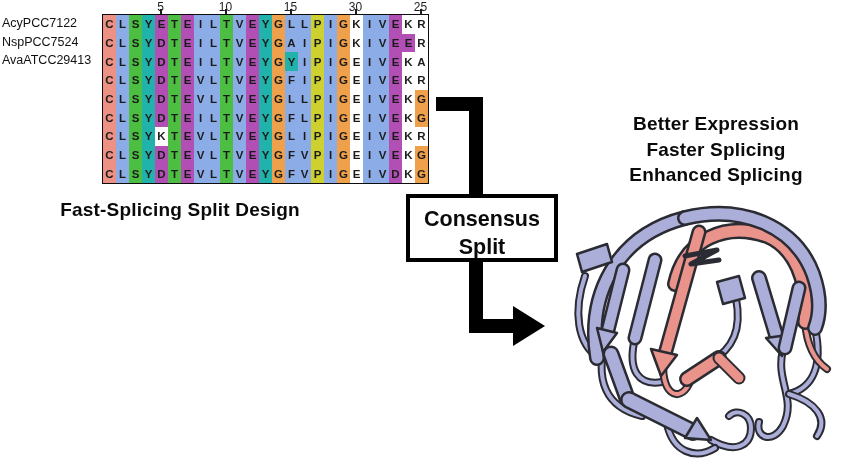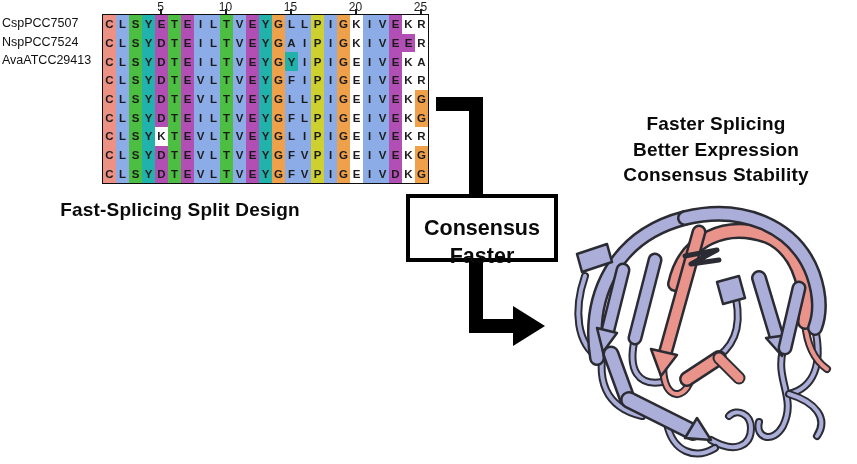--- a/index.html
+++ b/index.html
@@ -34,21 +34,21 @@
   .arrow-h1{position:absolute;left:436px;top:97px;width:47px;height:14px;background:var(--arrow);}
   .arrow-v {position:absolute;left:469px;top:97px;width:14px;height:236px;background:var(--arrow);}
   .arrow-h2{position:absolute;left:469px;top:319px;width:48px;height:14px;background:var(--arrow);}
   .arrow-head{position:absolute;left:513px;top:306px;width:0;height:0;
         border-top:20px solid transparent;border-bottom:20px solid transparent;
         border-left:32px solid var(--arrow);}
 
   
   .consensus-box{position:absolute;left:406px;top:194px;width:152px;height:68px;
         background:#ffffff;border:4px solid #000;z-index:5;text-align:center;
-        font-weight:bold;font-size:21.5px;line-height:28px;color:#0a0a0a;padding-top:16px;}
+        font-weight:bold;font-size:21.5px;line-height:28px;color:#0a0a0a;padding-top:7px;}
 
   
   .protein{position:absolute;left:567px;top:186px;width:290px;height:278px;}
   .out{stroke:var(--outline);fill:none;stroke-linecap:round;stroke-linejoin:round;}
   .sh{stroke:var(--sheet);fill:none;stroke-linecap:round;stroke-linejoin:round;}
   .hx{stroke:var(--helix);fill:none;stroke-linecap:round;stroke-linejoin:round;}
   .ah-s{fill:var(--sheet);stroke:var(--outline);stroke-width:2.5;stroke-linejoin:round;}
   .ah-h{fill:var(--helix);stroke:var(--outline);stroke-width:2.5;stroke-linejoin:round;}
 </style>
 </head>
@@ -56,28 +56,28 @@
 
 <div class="figure">
 
   <div>
       <div class="tick-label" style="left: 160.5px;">5</div>
       <div class="tick-mark" style="left: 160.5px;"></div>
       <div class="tick-label" style="left: 225.5px;">10</div>
       <div class="tick-mark" style="left: 225.5px;"></div>
       <div class="tick-label" style="left: 290.5px;">15</div>
       <div class="tick-mark" style="left: 290.5px;"></div>
-      <div class="tick-label" style="left: 355.5px;">20</div>
+      <div class="tick-label" style="left: 355.5px;">30</div>
       <div class="tick-mark" style="left: 355.5px;"></div>
       <div class="tick-label" style="left: 420.5px;">25</div>
       <div class="tick-mark" style="left: 420.5px;"></div>
     </div>
 
   <div class="row-labels">
-      <div class="row-label">CspPCC7507</div>
+      <div class="row-label">AcyPCC7122</div>
       <div class="row-label">NspPCC7524</div>
       <div class="row-label">AvaATCC29413</div>
     </div>
 
   <div class="grid">
       <div class="cell" style="background: rgb(236, 145, 132);">C</div>
       <div class="cell" style="background: rgb(140, 172, 232);">L</div>
       <div class="cell" style="background: rgb(76, 191, 66);">S</div>
       <div class="cell" style="background: rgb(34, 178, 172);">Y</div>
       <div class="cell" style="background: rgb(177, 79, 180);">E</div>
@@ -307,27 +307,27 @@
     <div>Fast-Splicing Split Design</div>
   </div>
 
   <div class="arrow-h1"></div>
   <div class="arrow-v"></div>
   <div class="arrow-h2"></div>
   <div class="arrow-head"></div>
 
   <div class="consensus-box">
     <div>Consensus</div>
-    <div>Faster</div>
+    <div>Split</div>
   </div>
 
   <div class="right-caption">
+    <div>Better Expression</div>
     <div>Faster Splicing</div>
-    <div>Better Expression</div>
-    <div>Consensus Stability</div>
+    <div>Enhanced Splicing</div>
   </div>
 
   <svg class="protein" viewBox="0 0 290 278">
 
     <path class="out" stroke-width="8" d="M40,150 C26,195 40,222 75,230"></path>
     <path class="sh" stroke-width="4" d="M40,150 C26,195 40,222 75,230"></path>
     <path class="out" stroke-width="8" d="M18,90 C6,125 10,158 32,172"></path>
     <path class="sh" stroke-width="4" d="M18,90 C6,125 10,158 32,172"></path>
     <path class="out" stroke-width="8" d="M68,152 C60,185 72,200 95,196"></path>
     <path class="sh" stroke-width="4" d="M68,152 C60,185 72,200 95,196"></path>

